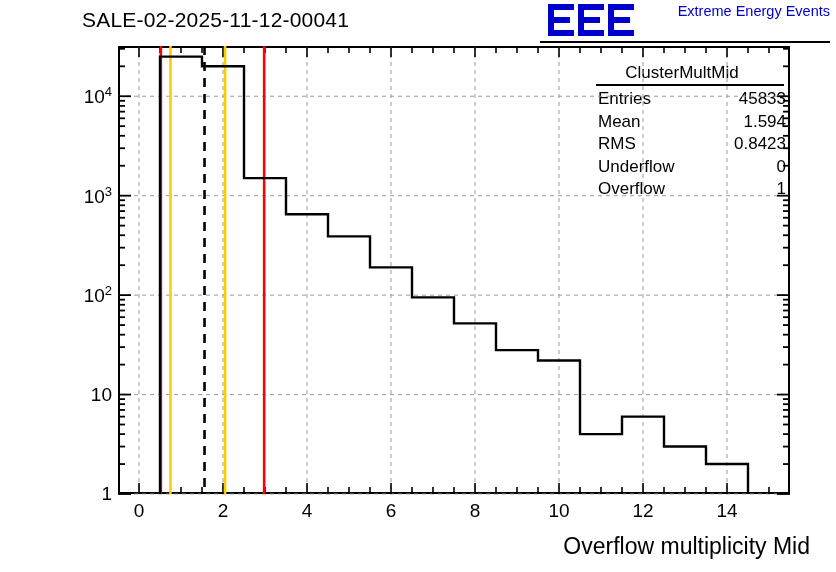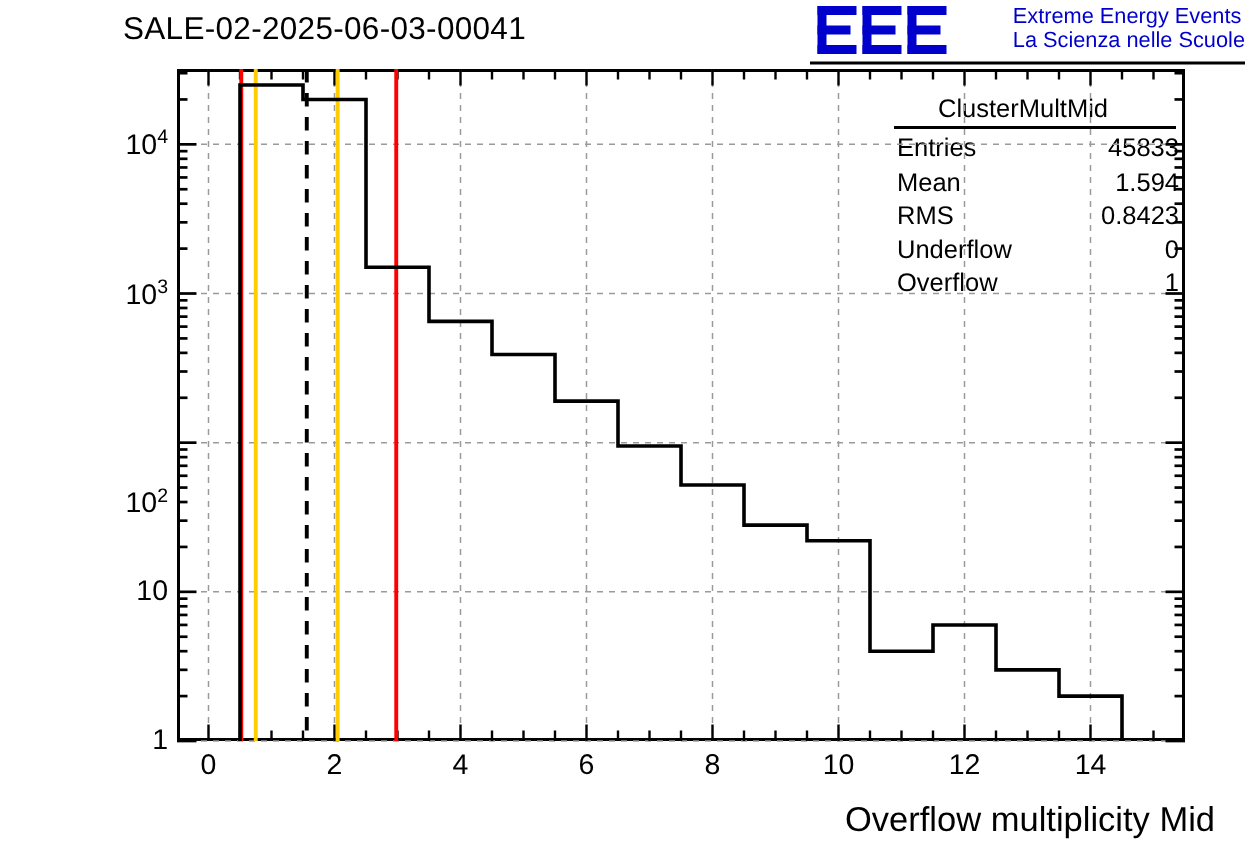--- a/index.html
+++ b/index.html
@@ -38,42 +38,41 @@
   .ylab sup{font-size:13px;vertical-align:super;}
 
   #xlabels{position:absolute;left:118px;top:500px;width:672px;height:30px;}
   .xlab{position:absolute;top:0;transform:translateX(-50%);font-size:19px;}
 
   #xaxis-title{position:absolute;right:26px;top:533px;font-size:23px;white-space:nowrap;}
 </style>
 </head>
 <body>
 
-<div id="plot-title">SALE-02-2025-06-03-00041</div>
+<div id="plot-title">SALE-02-2025-11-12-00041</div>
 
 <div id="logo">
   <svg id="logo-mark" width="92" height="36" viewBox="0 0 92 36">
     <g fill="#0000cc">
       <rect x="2" y="2" width="26" height="6"></rect>
       <rect x="2" y="2" width="6" height="32"></rect>
       <rect x="2" y="15" width="22" height="6"></rect>
       <rect x="2" y="28" width="26" height="6"></rect>
       <rect x="32" y="2" width="26" height="6"></rect>
       <rect x="32" y="2" width="6" height="32"></rect>
       <rect x="32" y="15" width="22" height="6"></rect>
       <rect x="32" y="28" width="26" height="6"></rect>
       <rect x="62" y="2" width="26" height="6"></rect>
       <rect x="62" y="2" width="6" height="32"></rect>
       <rect x="62" y="15" width="22" height="6"></rect>
       <rect x="62" y="28" width="26" height="6"></rect>
     </g>
   </svg>
   <div id="logo-text">
     <span>Extreme Energy Events</span>
-    <span>La Scienza nelle Scuole</span>
   </div>
 </div>
 <div id="logo-rule"></div>
 
 <div id="stats-box">
   <div id="stats-title">ClusterMultMid</div>
   <div id="stats-title-underline"></div>
   <div id="stats-rows">
       <div class="stats-row">
         <span class="k">Entries</span>
@@ -265,21 +264,21 @@
       <line x1="146.16" y1="0" x2="146.16" y2="448" stroke="#ff0000" stroke-width="2.6"></line>
     </svg>
   <svg class="layer" id="hist-layer">
       <polyline points="42.00,448.00 42.00,10.66 84.00,10.66 84.00,20.30 126.00,20.30 126.00,132.16 168.00,132.16 168.00,168.28 210.00,168.28 210.00,190.34 252.00,190.34 252.00,221.40 294.00,221.40 294.00,251.33 336.00,251.33 336.00,277.36 378.00,277.36 378.00,304.09 420.00,304.09 420.00,314.51 462.00,314.51 462.00,388.13 504.00,388.13 504.00,370.62 546.00,370.62 546.00,400.55 588.00,400.55 588.00,418.07 630.00,418.07 630.00,448.00" fill="none" stroke="#000" stroke-width="2.4" stroke-linejoin="miter"></polyline>
     </svg>
 </div>
 
 <div id="ylabels">
     <div class="ylab" style="top: 448px;">1</div>
     <div class="ylab" style="top: 348.558px;">10</div>
-    <div class="ylab" style="top: 249.116px; margin-top: 40px;">10<sup>2</sup></div>
+    <div class="ylab" style="top: 249.116px;">10<sup>2</sup></div>
     <div class="ylab" style="top: 149.675px;">10<sup>3</sup></div>
     <div class="ylab" style="top: 50.233px;">10<sup>4</sup></div>
   </div>
 <div id="xlabels">
     <div class="xlab" style="left: 21px;">0</div>
     <div class="xlab" style="left: 105px;">2</div>
     <div class="xlab" style="left: 189px;">4</div>
     <div class="xlab" style="left: 273px;">6</div>
     <div class="xlab" style="left: 357px;">8</div>
     <div class="xlab" style="left: 441px;">10</div>

